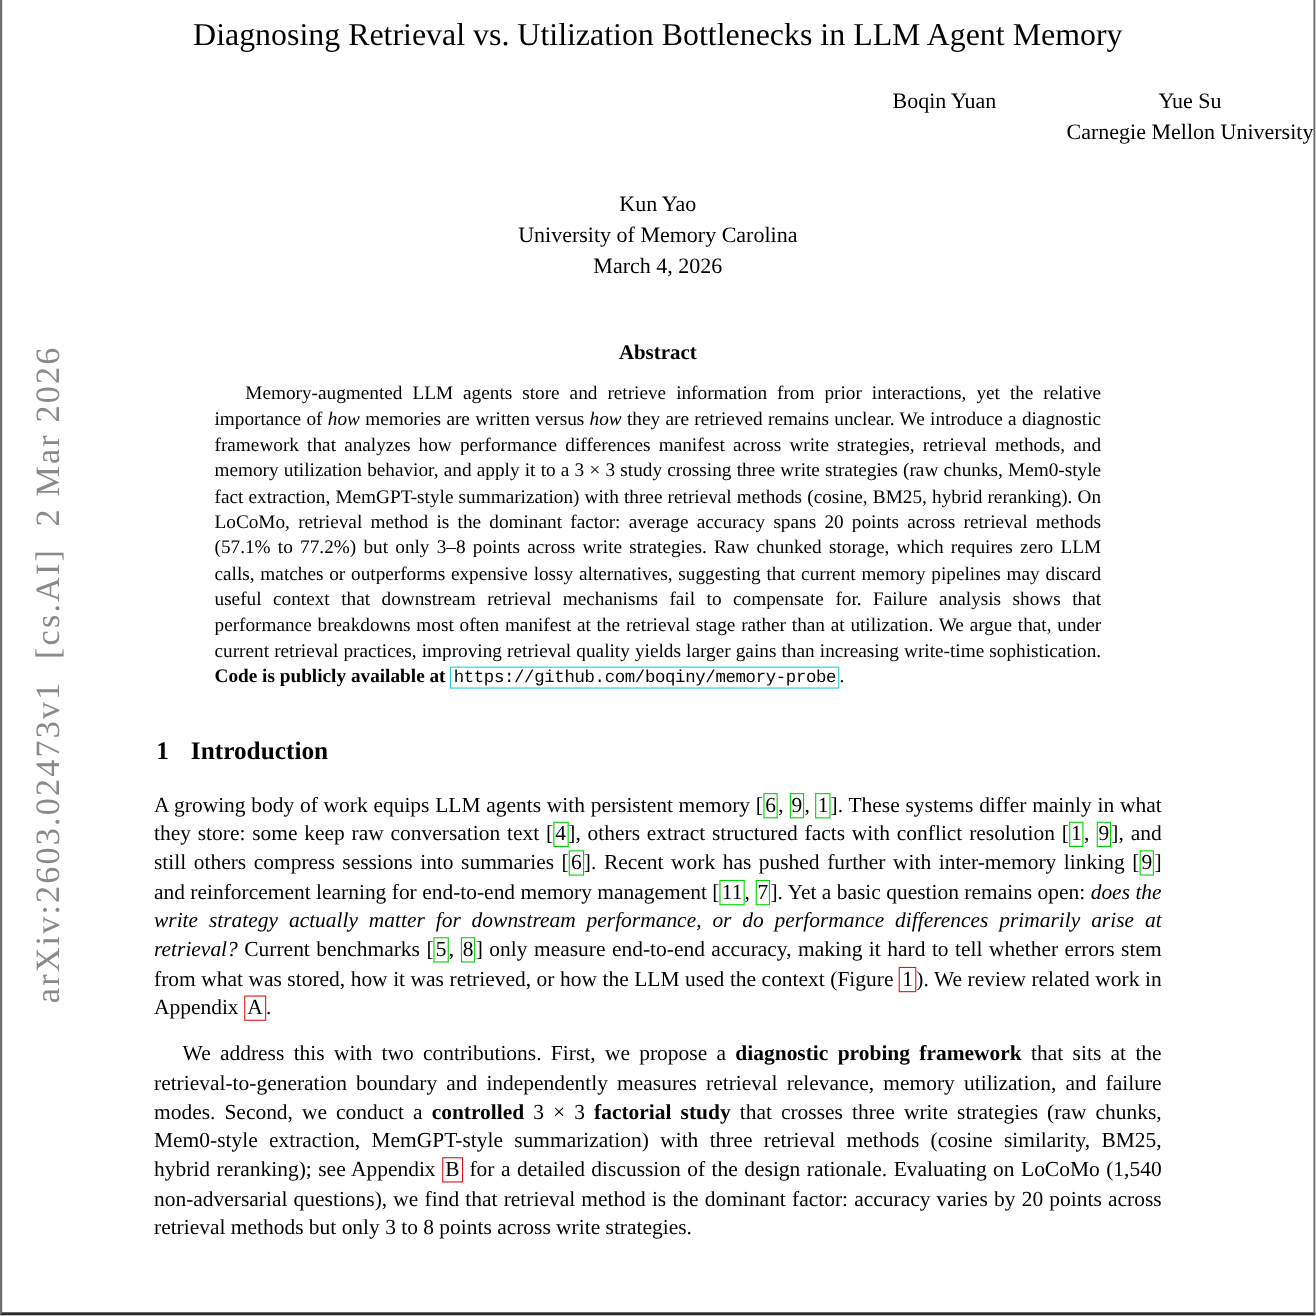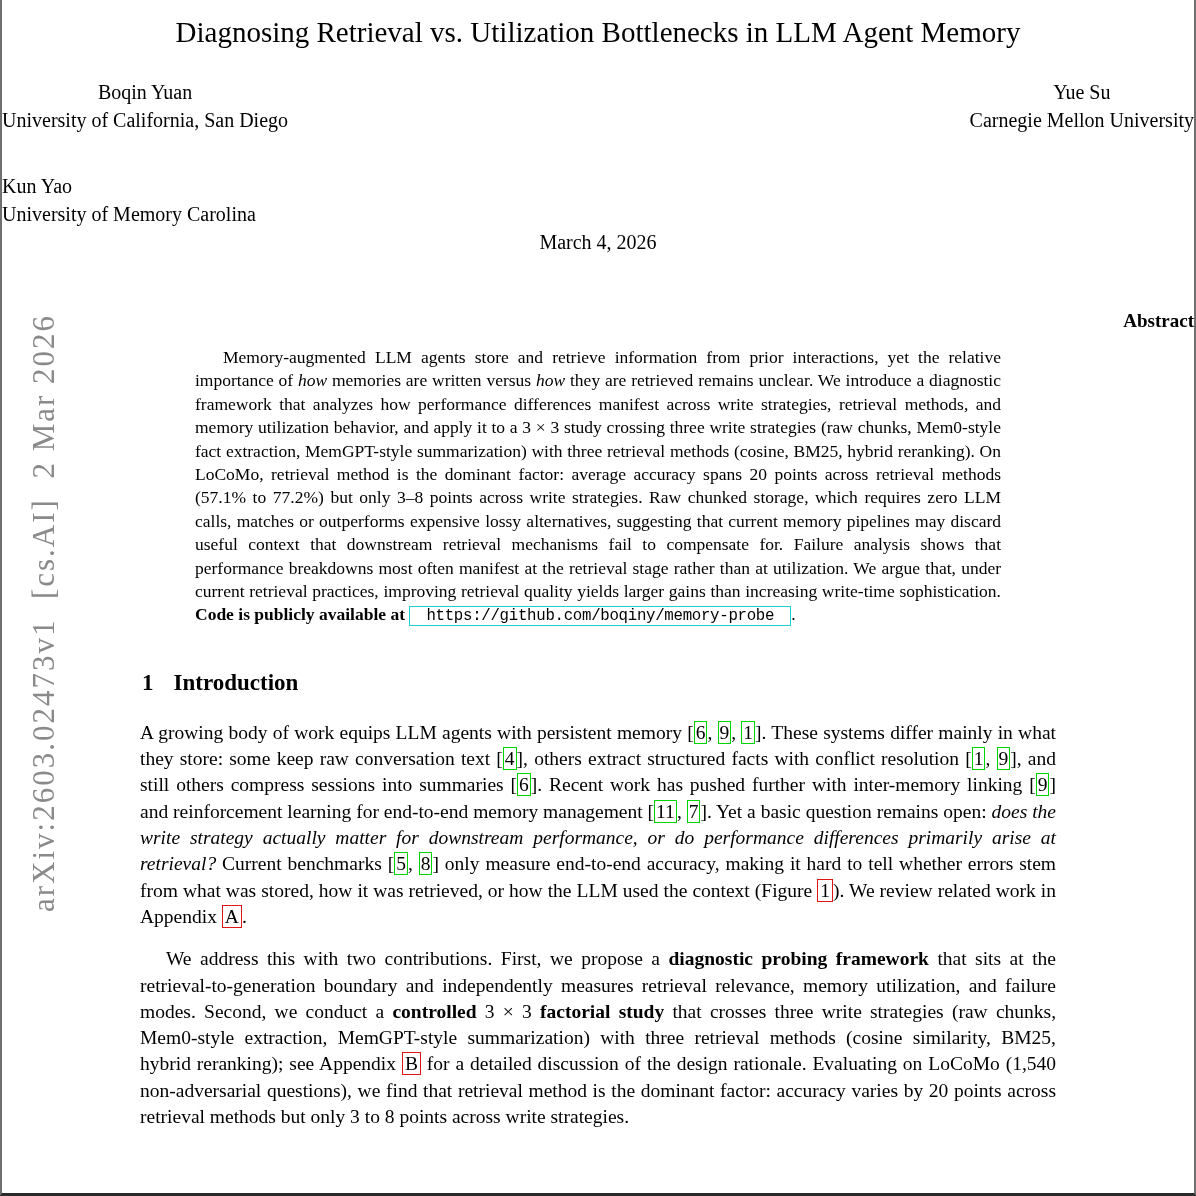--- a/index.html
+++ b/index.html
@@ -40,32 +40,32 @@
   .title{
     margin:10px auto 4px;
     width:900px;
     text-align:center;
     font-size:29px;
     font-weight:400;
     line-height:44px;
   }
   .authors-row{
     display:flex;
-    justify-content:space-between;
+    justify-content:flex-end;
     gap:64px;
     margin-top:24px;
     text-align:center;
   }
   .author-name{font-size:20px;line-height:28px;}
   .author-affiliation{font-size:20px;line-height:28px;}
-  .author-center{margin-top:38px;}
+  .author-center{margin-top:38px;text-align:center;}
   .date{text-align:center;font-size:20px;line-height:28px;}
   .abstract-heading{
     margin-top:52px;
-    text-align:right;
+    text-align:center;
     font-size:19px;
     font-weight:bold;
     line-height:26px;
   }
   .abstract-body{
     width:806px;
     margin:12px auto 0;
     text-align:justify;
     font-size:17.5px;
     line-height:23.4px;
@@ -85,39 +85,38 @@
     font-size:19.5px;
     line-height:26.3px;
   }
   .body-par.follow{margin-top:16px;text-indent:26px;}
   .it{font-style:italic;}
   .bd{font-weight:bold;}
   .cite{border:1.5px solid var(--cite_border);padding:0 1px;}
   .ref{border:1.5px solid var(--ref_border);padding:0 2px;}
   .url{
     border:1.5px solid var(--url_border);
-    padding:0 16px;
+    padding:0 2px;
     font-family:"Liberation Mono", monospace;
     font-size:0.90em;
     letter-spacing:-0.3px;
   }
 </style>
 </head>
 <body>
 
 <div class="page">
 
   <div class="watermark">arXiv:2603.02473v1  [cs.AI]  2 Mar 2026</div>
 
   <h1 class="title">Diagnosing Retrieval vs. Utilization Bottlenecks in LLM Agent Memory</h1>
 
   <div class="authors-row">
     <div class="author-block">
       <div class="author-name">Boqin Yuan</div>
-      <div class="author-affiliation">University of California, San Diego</div>
     </div>
     <div class="author-block">
       <div class="author-name">Yue Su</div>
       <div class="author-affiliation">Carnegie Mellon University</div>
     </div>
   </div>
 
   <div class="author-center">
     <div class="author-name">Kun Yao</div>
     <div class="author-affiliation">University of Memory Carolina</div>

